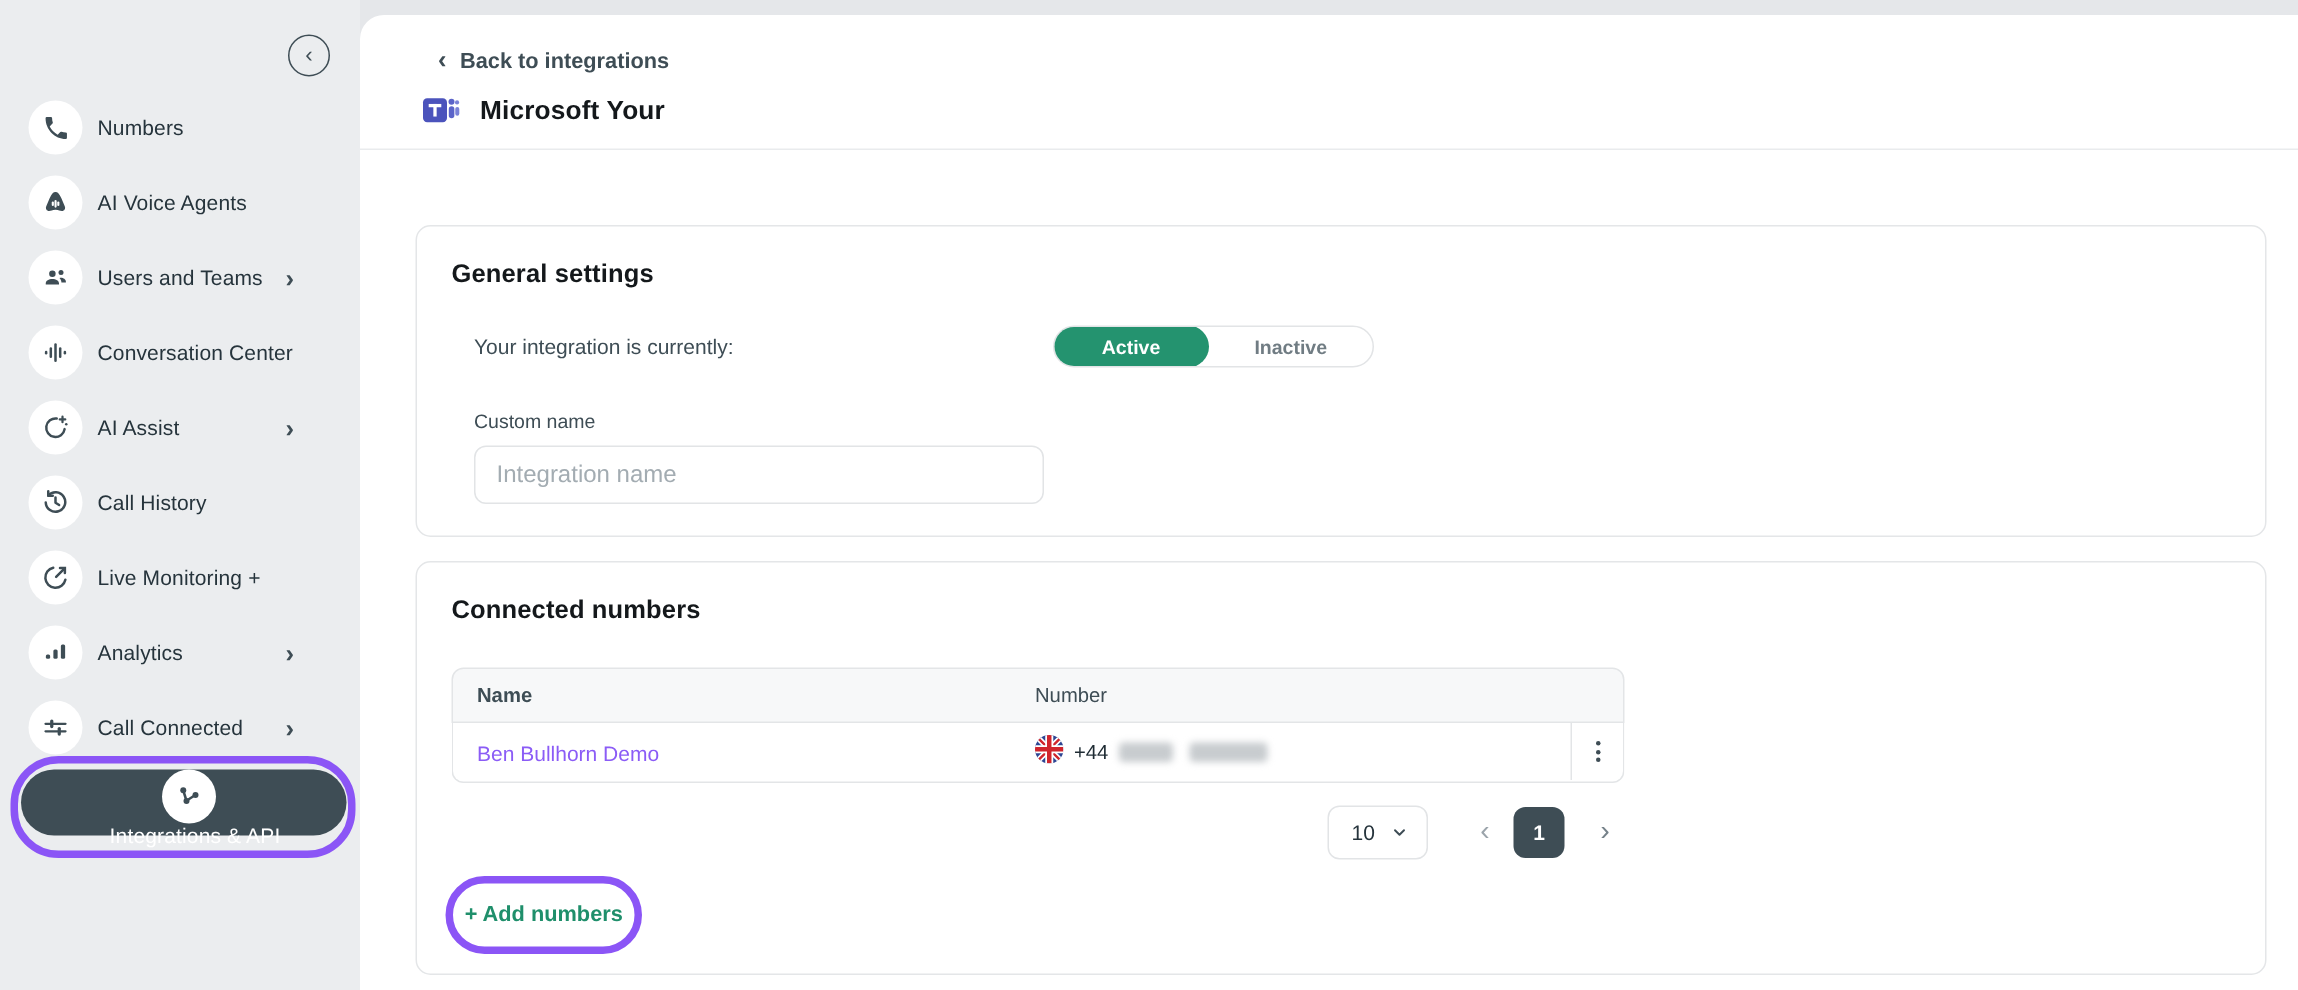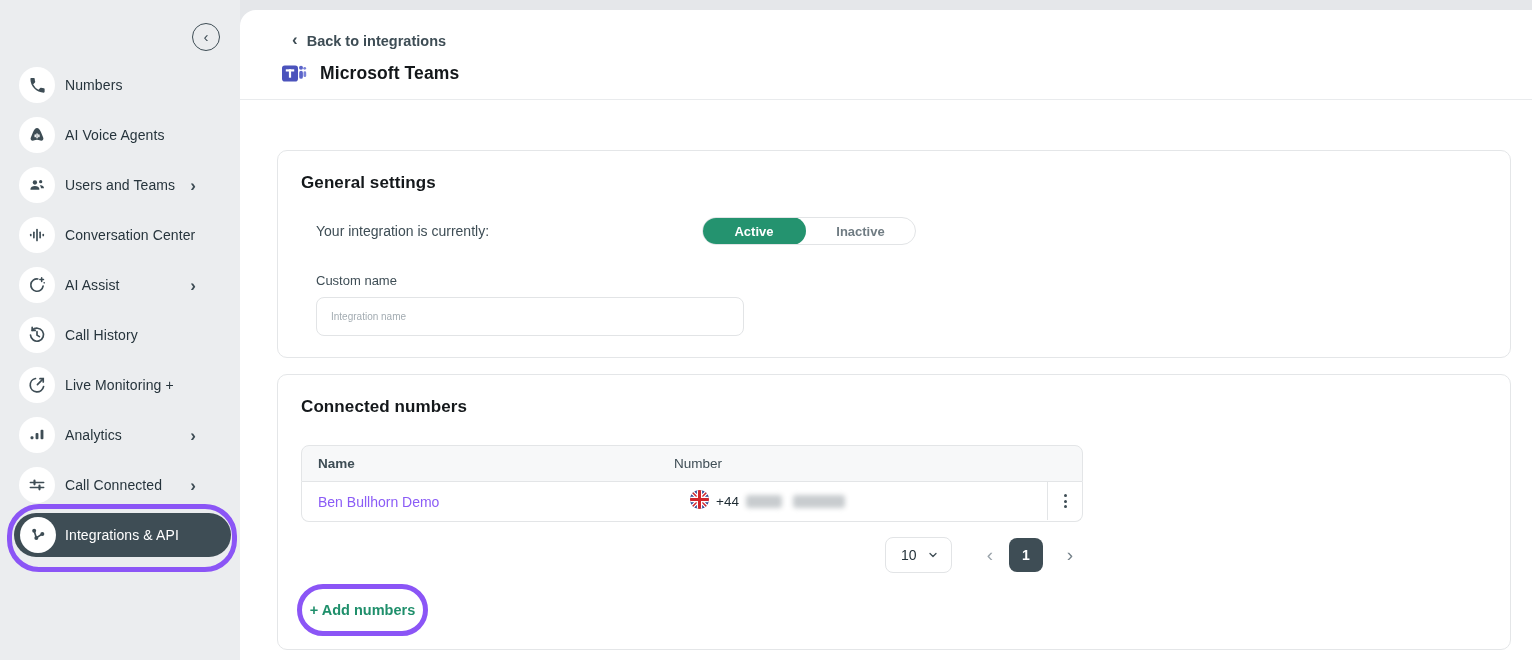--- a/index.html
+++ b/index.html
@@ -12,21 +12,21 @@
     border-radius:50%;display:flex;align-items:center;justify-content:center;background:transparent;
     color:#3E4D55;font-size:15px;line-height:1;cursor:pointer;box-sizing:border-box;padding-bottom:2px;}
   .nav{position:absolute;left:0;top:60px;width:240px;}
   .nav-item{height:50px;display:flex;align-items:center;padding-left:19px;cursor:pointer;position:relative;}
   .icon-circle{width:36px;height:36px;border-radius:50%;background:#fff;display:flex;align-items:center;
     justify-content:center;flex:0 0 36px;}
   .nav-label{margin-left:10px;font-size:14px;font-weight:500;color:#26343C;letter-spacing:.1px;}
   .nav-chevron{margin-left:auto;margin-right:44px;color:#3E4D55;font-size:17px;font-weight:600;line-height:1;}
   .nav-item-selected{padding-left:0;}
   .pill{margin-left:14px;width:217px;height:44px;border-radius:22px;background:#3E4D55;display:flex;
-    align-items:center;padding-left:6px;box-sizing:border-box;}
+    align-items:center;padding-left:6px;box-sizing:border-box;flex-direction:column;}
   .pill .nav-label{color:#fff;margin-left:9px;}
   .hl-sidebar{position:absolute;left:7px;top:504px;width:230px;height:68px;border:5px solid #8B55F6;
     border-radius:32px;box-sizing:border-box;pointer-events:none;z-index:3;}
 
   
   .main{position:absolute;left:240px;top:0;width:1292px;height:660px;background:#E5E7EA;}
   .panel{position:absolute;left:0;top:10px;width:1292px;height:650px;background:#fff;
     border-top-left-radius:16px;}
   .hdr{position:absolute;left:0;top:0;width:100%;height:90px;border-bottom:1px solid #E9EBED;box-sizing:border-box;}
   .back-link{position:absolute;left:52px;top:21px;display:flex;align-items:center;gap:9px;cursor:pointer;
@@ -42,31 +42,31 @@
 
   .status-label{position:absolute;left:38px;top:72px;font-size:14px;color:#3E4D55;}
   .toggle{position:absolute;left:424px;top:66px;width:214px;height:28px;border:1px solid #E2E4E6;
     border-radius:15px;box-sizing:border-box;display:flex;background:#fff;overflow:hidden;}
   .toggle-active{width:104px;height:28px;margin:-1px 0 0 -1px;background:#24936F;border-radius:15px;
     color:#fff;font-size:13px;font-weight:700;display:flex;align-items:center;justify-content:center;
     cursor:pointer;border:none;}
   .toggle-inactive{flex:1;display:flex;align-items:center;justify-content:center;color:#707C83;
     font-size:13px;font-weight:600;cursor:pointer;background:transparent;border:none;}
   .custom-label{position:absolute;left:38px;top:122px;font-size:13px;color:#3E4D55;}
-  .name-input{position:absolute;left:38px;top:146px;width:428px;height:39px;border:1px solid #E2E4E6;
-    border-radius:8px;box-sizing:border-box;padding:0 14px;font-size:10px;color:#26343C;outline:none;
+  .name-input{position:absolute;left:38px;top:146px;width:380px;height:39px;border:1px solid #E2E4E6;
+    border-radius:8px;box-sizing:border-box;padding:0 14px;font-size:16px;color:#26343C;outline:none;
     font-family:"Liberation Sans",sans-serif;}
   .name-input::placeholder{color:#A3ACB2;}
 
   
   .tbl{position:absolute;left:23px;top:70px;width:782px;}
   .tbl-head{height:37px;background:#F7F8F9;border:1px solid #E3E5E7;border-radius:8px 8px 0 0;
     box-sizing:border-box;position:relative;display:flex;align-items:center;}
   .th-name{padding-left:16px;font-size:13.5px;color:#3E4D55;font-weight:bold;}
-  .th-number{position:absolute;left:372px;font-size:13.5px;color:#3E4D55;}
+  .th-number{position:absolute;left:388px;font-size:13.5px;color:#3E4D55;}
   .tbl-row{height:40px;border:1px solid #E3E5E7;border-top:none;border-radius:0 0 8px 8px;
     box-sizing:border-box;position:relative;display:flex;align-items:center;background:#fff;}
   .td-name{padding-left:16px;font-size:14px;color:#8b5cf6;}
   .td-number{position:absolute;left:388px;display:flex;align-items:center;gap:7px;}
   .num-prefix{font-size:13.5px;color:#1E2B33;}
   .blur-blob{display:inline-block;height:13px;background:#C8CCCF;border-radius:3px;filter:blur(2.5px);}
   .blob1{width:36px;}
   .blob2{width:52px;margin-left:4px;}
   .kebab-cell{position:absolute;right:0;top:0;width:34px;height:38px;border-left:1px solid #E3E5E7;
     display:flex;align-items:center;justify-content:center;cursor:pointer;}
@@ -238,21 +238,21 @@
           <svg width="26" height="26" viewBox="0 0 26 26">
               <rect x="1" y="5.5" width="16" height="16" rx="2.8" fill="#4B53BC"></rect>
               <rect x="4.8" y="9.3" width="8.4" height="2.2" fill="#fff"></rect>
               <rect x="7.9" y="9.3" width="2.2" height="8.4" fill="#fff"></rect>
               <circle cx="20" cy="7.8" r="2" fill="#5B64C9"></circle>
               <circle cx="23.7" cy="8.3" r="1.4" fill="#7A82D8"></circle>
               <rect x="18.2" y="10.8" width="3.7" height="8" rx="1.85" fill="#5B64C9"></rect>
               <rect x="22.5" y="11.3" width="2.7" height="5.8" rx="1.35" fill="#7A82D8"></rect>
             </svg>
         </span>
-        <span class="page-title">Microsoft Teams</span>
+        <span class="page-title">Microsoft Your</span>
       </div>
 
       <div class="card card1">
         <span class="card-title">General settings</span>
         <span class="status-label">Your integration is currently:</span>
         <div class="toggle">
           <button class="toggle-active">Active</button>
           <button class="toggle-inactive">Inactive</button>
         </div>
         <span class="custom-label">Custom name</span>

